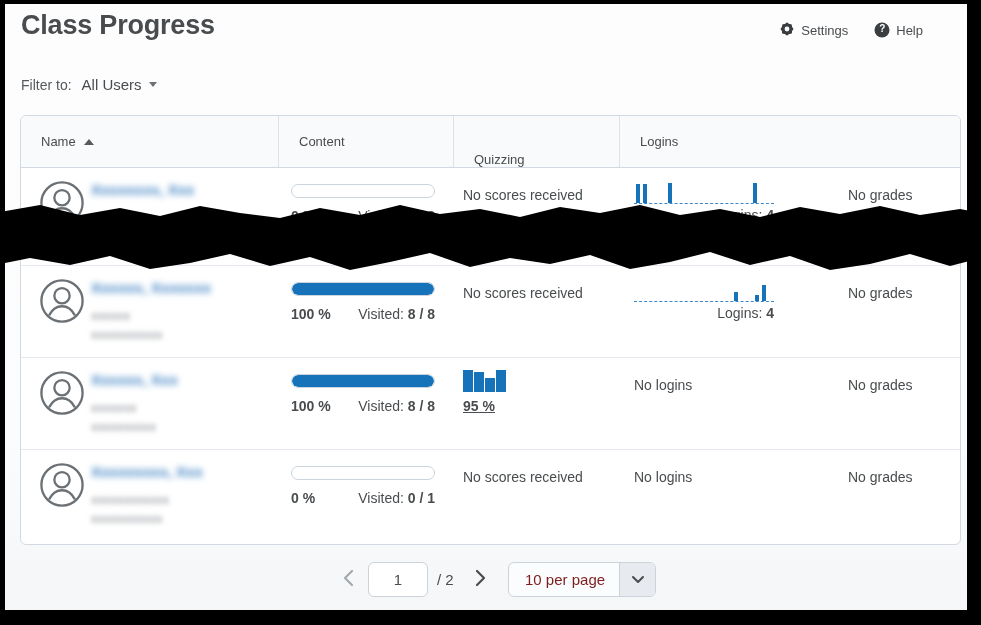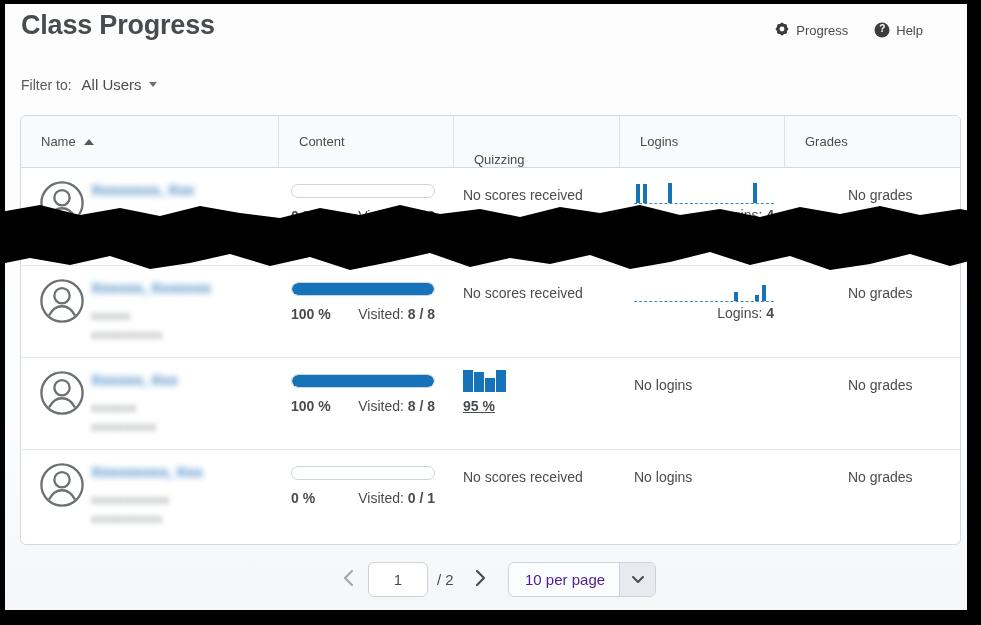--- a/index.html
+++ b/index.html
@@ -83,21 +83,21 @@
   
   .pg-prev { position:absolute; left:332px; top:562px; width:22px; height:26px; background:none; border:none; cursor:pointer; }
   .pg-next { position:absolute; left:464px; top:562px; width:22px; height:26px; background:none; border:none; cursor:pointer; }
   .pg-input { position:absolute; left:363px; top:558px; width:60px; height:35px; background:#fff;
     border:1px solid #ccd3da; border-radius:6px; text-align:center; font-family:inherit;
     font-size:15px; color:#494c4e; }
   .pg-total { position:absolute; left:432px; top:567px; font-size:15px; color:#494c4e; }
   .pg-select { position:absolute; left:503px; top:558px; width:148px; height:35px;
     background:#fbfcfd; border:1px solid #ccd3da; border-radius:6px; display:flex;
     align-items:center; cursor:pointer; overflow:hidden; }
-  .pg-select-label { flex:1; padding-left:16px; font-size:15px; color:#4c1d95; }
+  .pg-select-label { flex:1; padding-left:16px; font-size:15px; color:#7f1d1d; }
   .pg-select-chev { width:36px; height:100%; background:#e7eaee; border-left:1px solid #ccd3da;
     display:flex; align-items:center; justify-content:center; }
 
   
   .redaction { position:absolute; left:0; top:200px; width:981px; height:72px; background:#000;
     clip-path:polygon(0px 12px,40px 5px,80px 15px,120px 8px,160px 16px,200px 6px,240px 13px,
       280px 18px,320px 8px,360px 15px,400px 5px,440px 14px,480px 9px,520px 17px,560px 7px,
       600px 13px,640px 5px,680px 15px,720px 9px,760px 17px,800px 7px,840px 14px,880px 6px,
       920px 15px,960px 9px,981px 13px,981px 58px,950px 66px,910px 54px,870px 64px,830px 70px,
       790px 56px,750px 65px,710px 52px,670px 62px,630px 69px,590px 55px,550px 64px,510px 58px,
@@ -113,21 +113,21 @@
     <h1 class="page-title">Class Progress</h1>
     <div class="top-actions">
       <button class="tool-btn">
         <span>
           <svg width="16" height="16" viewBox="0 0 16 16">
             <rect x="3" y="3" width="10" height="10" rx="1.8" fill="#3b3e40"></rect>
             <rect x="3" y="3" width="10" height="10" rx="1.8" fill="#3b3e40" transform="rotate(45 8 8)"></rect>
             <circle cx="8" cy="8" r="2.4" fill="#fdfdfe"></circle>
           </svg>
         </span>
-        <span>Progress</span>
+        <span>Settings</span>
       </button>
       <button class="tool-btn">
         <span style="position:relative;width:16px;height:16px;display:inline-block;">
           <svg width="16" height="16" viewBox="0 0 16 16">
               <circle cx="8" cy="8" r="7.5" fill="#3b3e40"></circle>
             </svg>
           <span style="position:absolute;left:0;top:1px;width:16px;text-align:center;color:#fff;font-size:10px;font-weight:700;">?</span>
         </span>
         <span>Help</span>
       </button>
@@ -148,23 +148,20 @@
             <span class="sort-asc"></span>
         </div>
         <div class="th th-content">
             <span>Content</span>
           </div>
         <div class="th th-quiz">
             <span>Quizzing</span>
           </div>
         <div class="th th-logins">
             <span>Logins</span>
-          </div>
-        <div class="th th-grades">
-            <span>Grades</span>
           </div>
       </div>
 
       <div class="trow row-1">
         <span class="avatar">
           <svg width="46" height="46" viewBox="0 0 48 48" fill="none" stroke="#6b7074" stroke-width="2.4">
             <circle cx="24" cy="24" r="21.5"></circle>
               <circle cx="24" cy="18.5" r="8"></circle>
             <path d="M10.5 39 q5 -9.5 13.5 -9.5 q8.5 0 13.5 9.5"></path>
           </svg>

